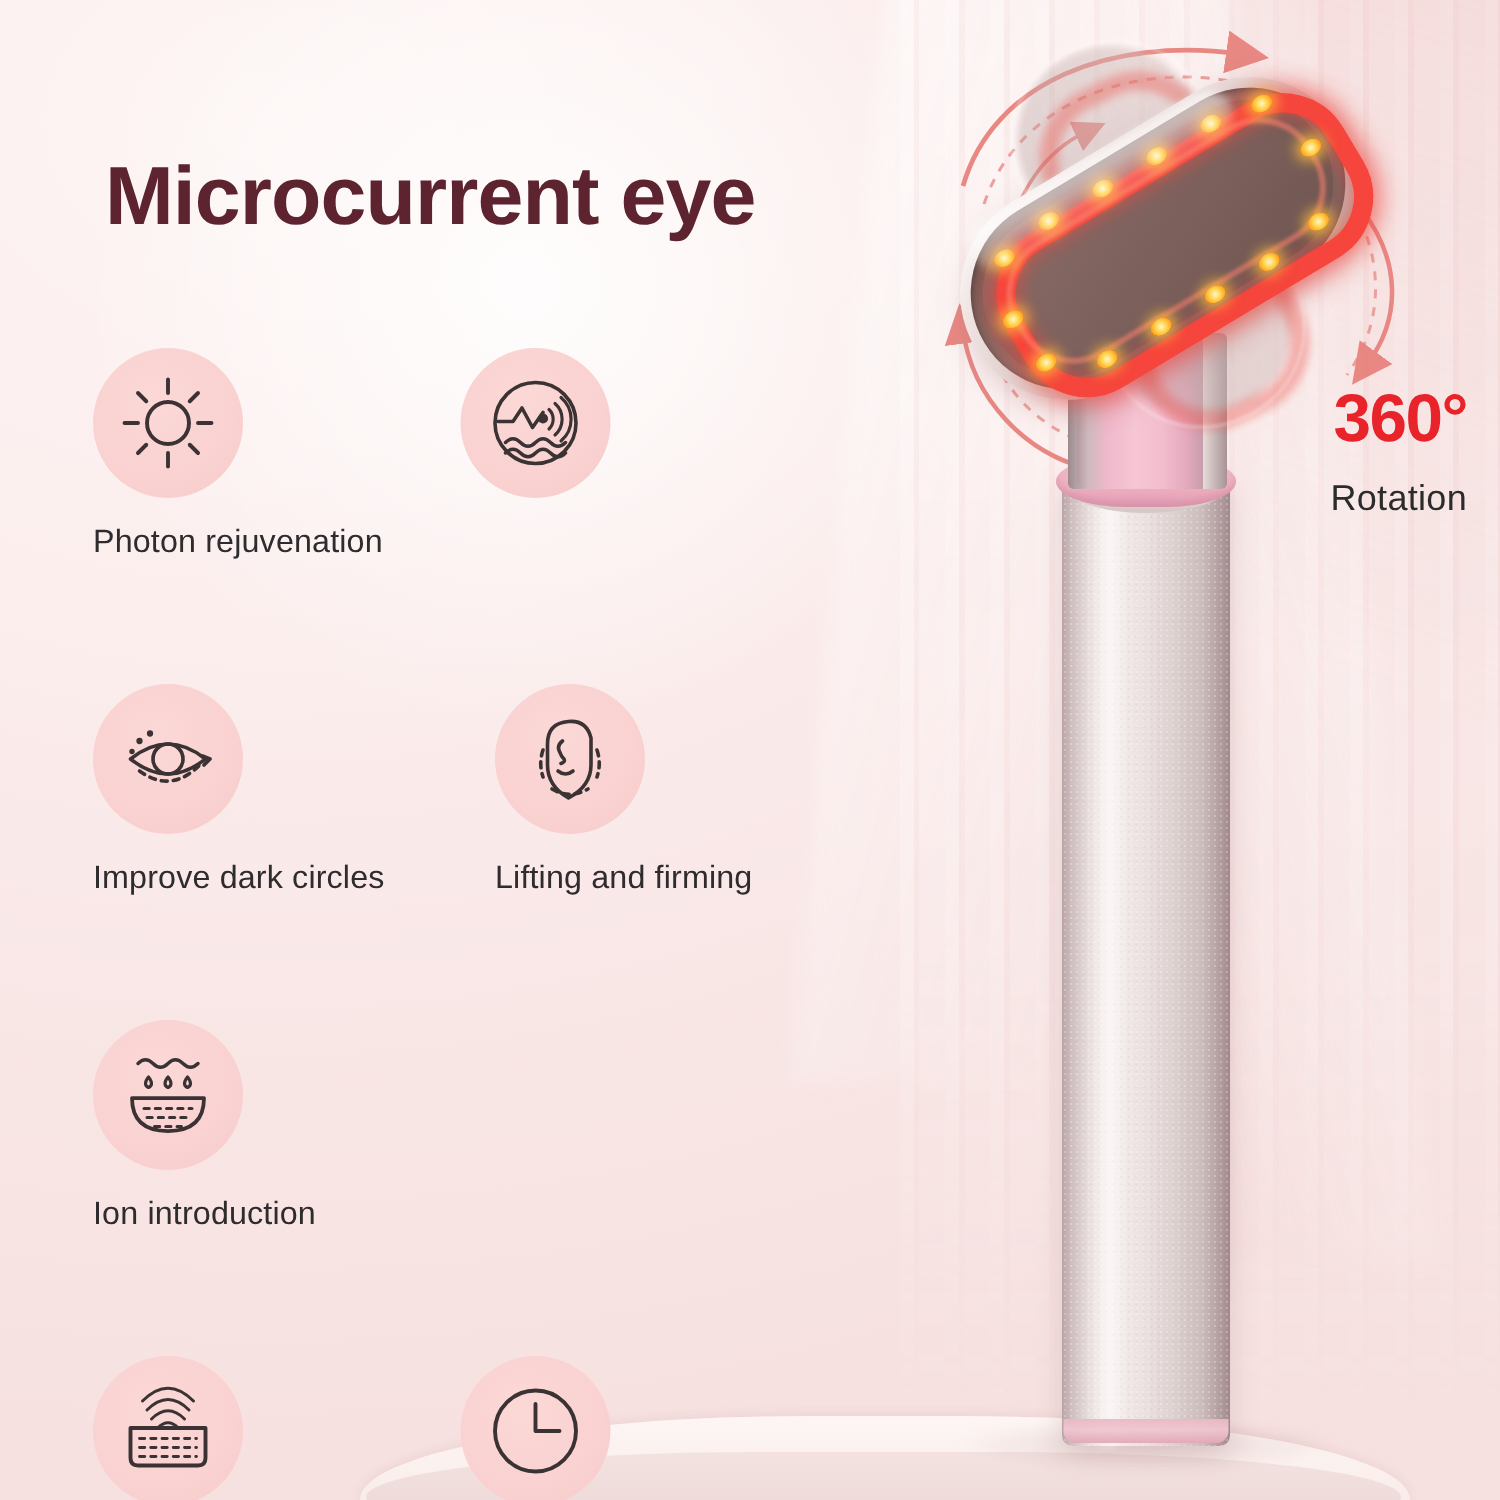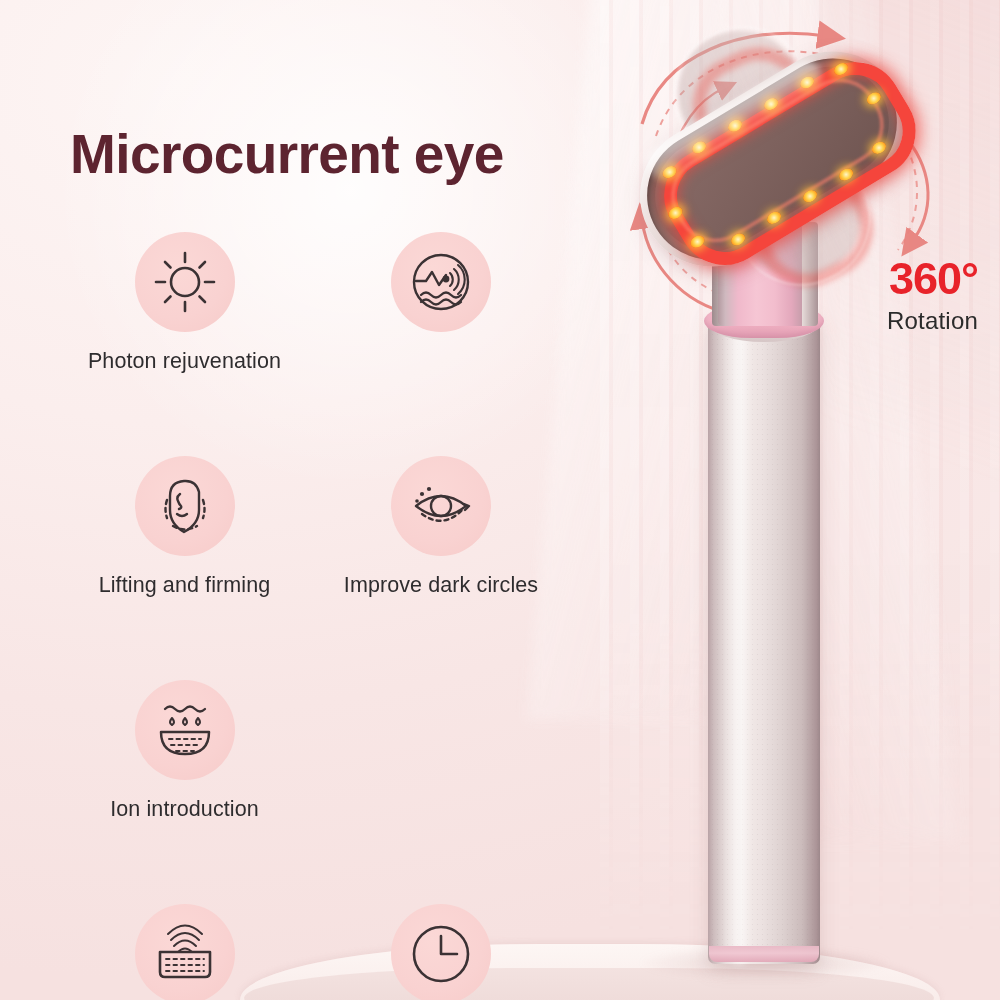--- a/index.html
+++ b/index.html
@@ -65,26 +65,26 @@
     background:radial-gradient(ellipse at center,rgba(186,142,142,.30) 0%,rgba(186,142,142,0) 72%);
     filter:blur(3px);
   }
 
   
   .headline{
     position:absolute;left:70px;top:62px;width:560px;
     color:#5d2430;font-weight:700;font-size:55px;line-height:1.16;
     letter-spacing:-0.6px;
   }
-  .headline span{display:block;margin-top:24px;}
+  .headline span{display:block;}
 
   
   .features{position:absolute;left:62px;top:232px;width:540px;}
   .frow{display:flex;}
-  .fcell{width:268px;display:flex;flex-direction:column;align-items:center;}
+  .fcell{width:268px;display:flex;flex-direction:column;}
   .fcell.c1{width:245px;}
   .fdisc{
     width:100px;height:100px;border-radius:50%;
     background:radial-gradient(circle at 42% 36%,#fbd8d6 0%,#f9d2d1 58%,#f6cbc9 100%);
     display:flex;align-items:center;justify-content:center;
     box-shadow:0 0 0 0 rgba(0,0,0,0);
   }
   .fdisc svg{display:block;}
   .flabel{
     margin-top:17px;font-size:21.5px;color:#2e2c2e;font-weight:400;
@@ -216,21 +216,21 @@
 
   
   .rot{position:absolute;left:0;top:0;width:388px;height:340px;}
 
   
   .badge{position:absolute;left:226px;top:242px;width:140px;text-align:right;}
   .badge-num{
     font-size:45px;font-weight:700;color:#e8232a;line-height:1;letter-spacing:-1px;
   }
   .badge-sub{
-    margin-top:6px;font-size:24px;color:#2b2b2b;font-weight:400;letter-spacing:.2px;
+    margin-top:18px;font-size:24px;color:#2b2b2b;font-weight:400;letter-spacing:.2px;
   }
 </style>
 </head>
 <body>
 
 <div id="stage">
 
   <div class="bg-layer">
     <div class="bg-soft-glow"></div>
     <div class="bg-panel-a"></div>
@@ -283,51 +283,51 @@
               <path d="M12 52 q5 -5 10 0 t10 0 t10 0 t10 0" stroke-width="2.3"></path>
             </g>
           </svg>
         </div>
       </div>
     </div>
 
     <div class="fgap"></div>
 
     <div class="frow">
-      <div class="fcell c1">
-        <div class="fdisc">
-          <svg width="64" height="64" viewBox="0 0 64 64">
-            <g stroke="#3b3234" fill="none" stroke-linecap="round" stroke-linejoin="round" stroke-width="2.4">
-              <path d="M17 22 q0 -14 14 -15 q12 -1 15 11 v18 q0 14 -15 22 q-14 -8 -14 -22 z"></path>
-              <path d="M27 20 q-4 3 -2 7 q1 3 3 5 q1 2 -2 3"></path>
-              <path d="M24 40 q5 4 10 0"></path>
-              <path d="M14 26 q-3 9 0 18" stroke-dasharray="4 4"></path>
-              <path d="M50 26 q3 9 0 18" stroke-dasharray="4 4"></path>
-              <path d="M20 52 q12 7 24 0" stroke-dasharray="4 4"></path>
-            </g>
-          </svg>
-        </div>
-        <div class="flabel">Lifting and firming</div>
-      </div>
-
       <div class="fcell">
         <div class="fdisc">
           <svg width="66" height="56" viewBox="0 0 66 56">
             <g stroke="#3b3234" fill="none" stroke-linecap="round" stroke-linejoin="round" stroke-width="2.4">
               <path d="M8 28 q25 -20 50 0 q-25 20 -50 0 z"></path>
               <circle cx="33" cy="28" r="10"></circle>
               <path d="M14 36 q22 16 42 -6" stroke-dasharray="4 4"></path>
               <path d="M56 26 l5 2 -4 4"></path>
               <circle cx="14" cy="16" r="2.1" fill="#3b3234" stroke="none"></circle>
               <circle cx="21" cy="11" r="2.1" fill="#3b3234" stroke="none"></circle>
               <circle cx="9" cy="23" r="1.8" fill="#3b3234" stroke="none"></circle>
             </g>
           </svg>
         </div>
         <div class="flabel">Improve dark circles</div>
+      </div>
+
+      <div class="fcell c1">
+        <div class="fdisc">
+          <svg width="64" height="64" viewBox="0 0 64 64">
+            <g stroke="#3b3234" fill="none" stroke-linecap="round" stroke-linejoin="round" stroke-width="2.4">
+              <path d="M17 22 q0 -14 14 -15 q12 -1 15 11 v18 q0 14 -15 22 q-14 -8 -14 -22 z"></path>
+              <path d="M27 20 q-4 3 -2 7 q1 3 3 5 q1 2 -2 3"></path>
+              <path d="M24 40 q5 4 10 0"></path>
+              <path d="M14 26 q-3 9 0 18" stroke-dasharray="4 4"></path>
+              <path d="M50 26 q3 9 0 18" stroke-dasharray="4 4"></path>
+              <path d="M20 52 q12 7 24 0" stroke-dasharray="4 4"></path>
+            </g>
+          </svg>
+        </div>
+        <div class="flabel">Lifting and firming</div>
       </div>
     </div>
 
     <div class="fgap"></div>
 
     <div class="frow">
       <div class="fcell c1">
         <div class="fdisc">
           <svg width="66" height="60" viewBox="0 0 66 60">
             <g stroke="#3b3234" fill="none" stroke-linecap="round" stroke-linejoin="round">

